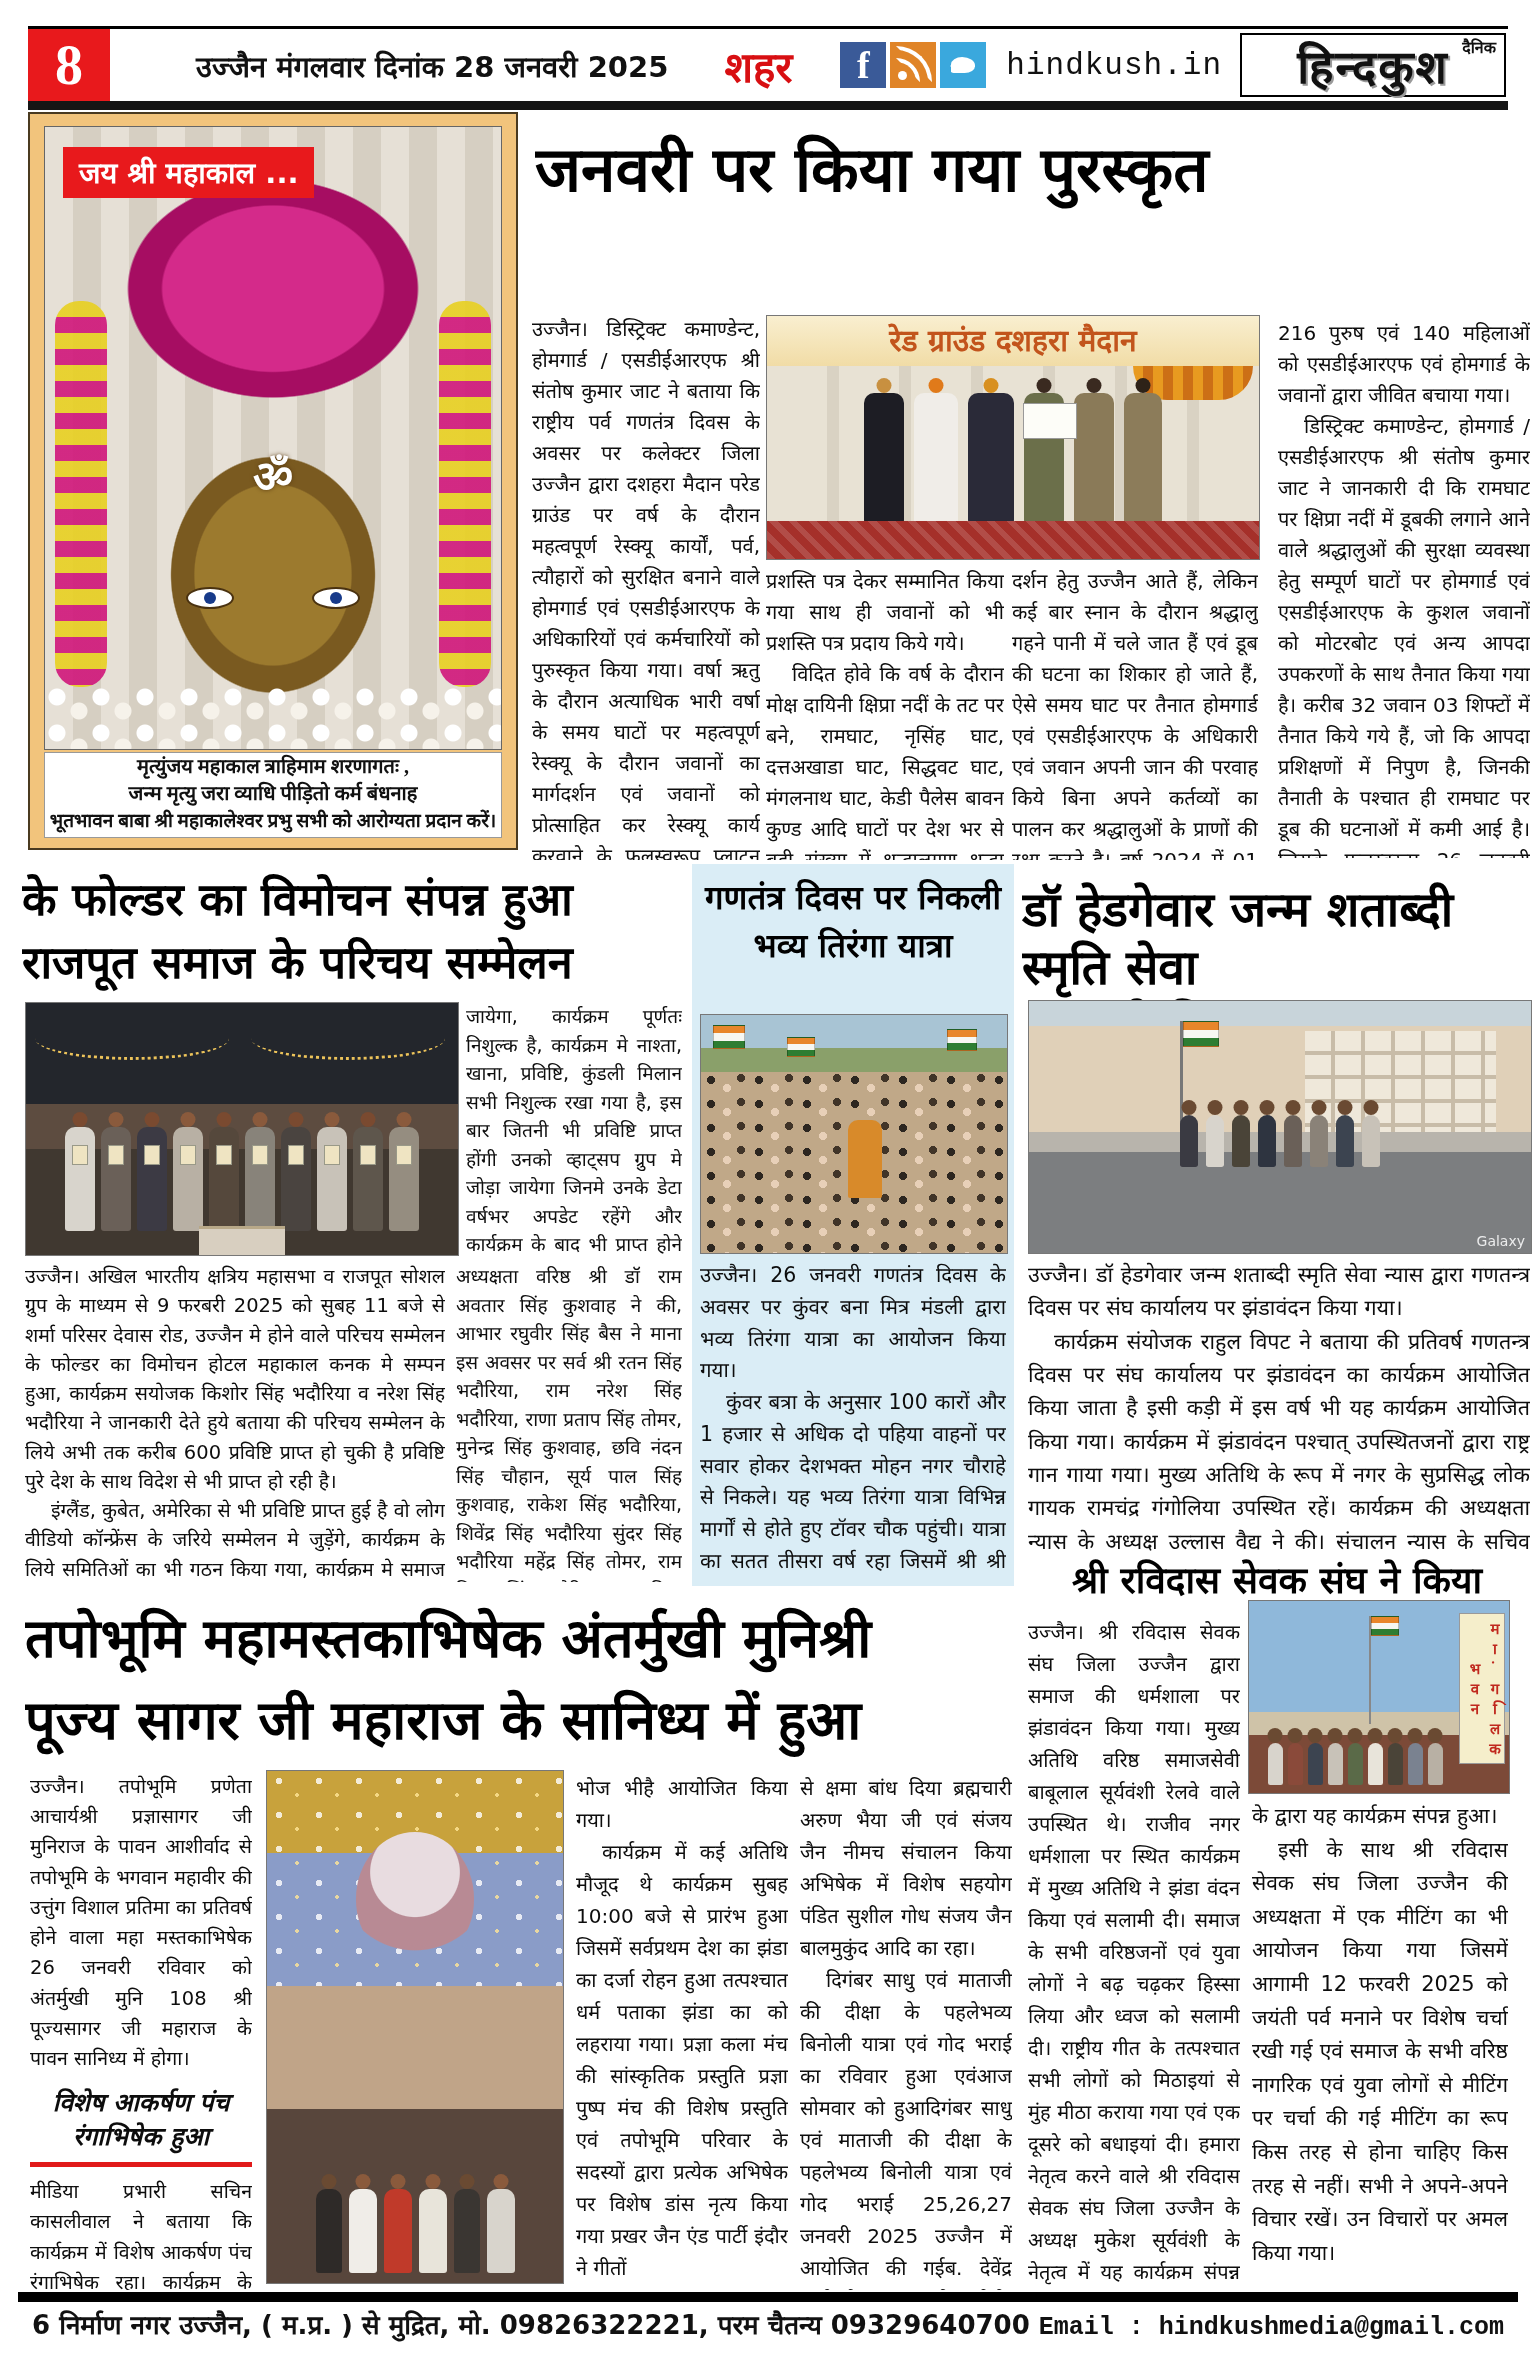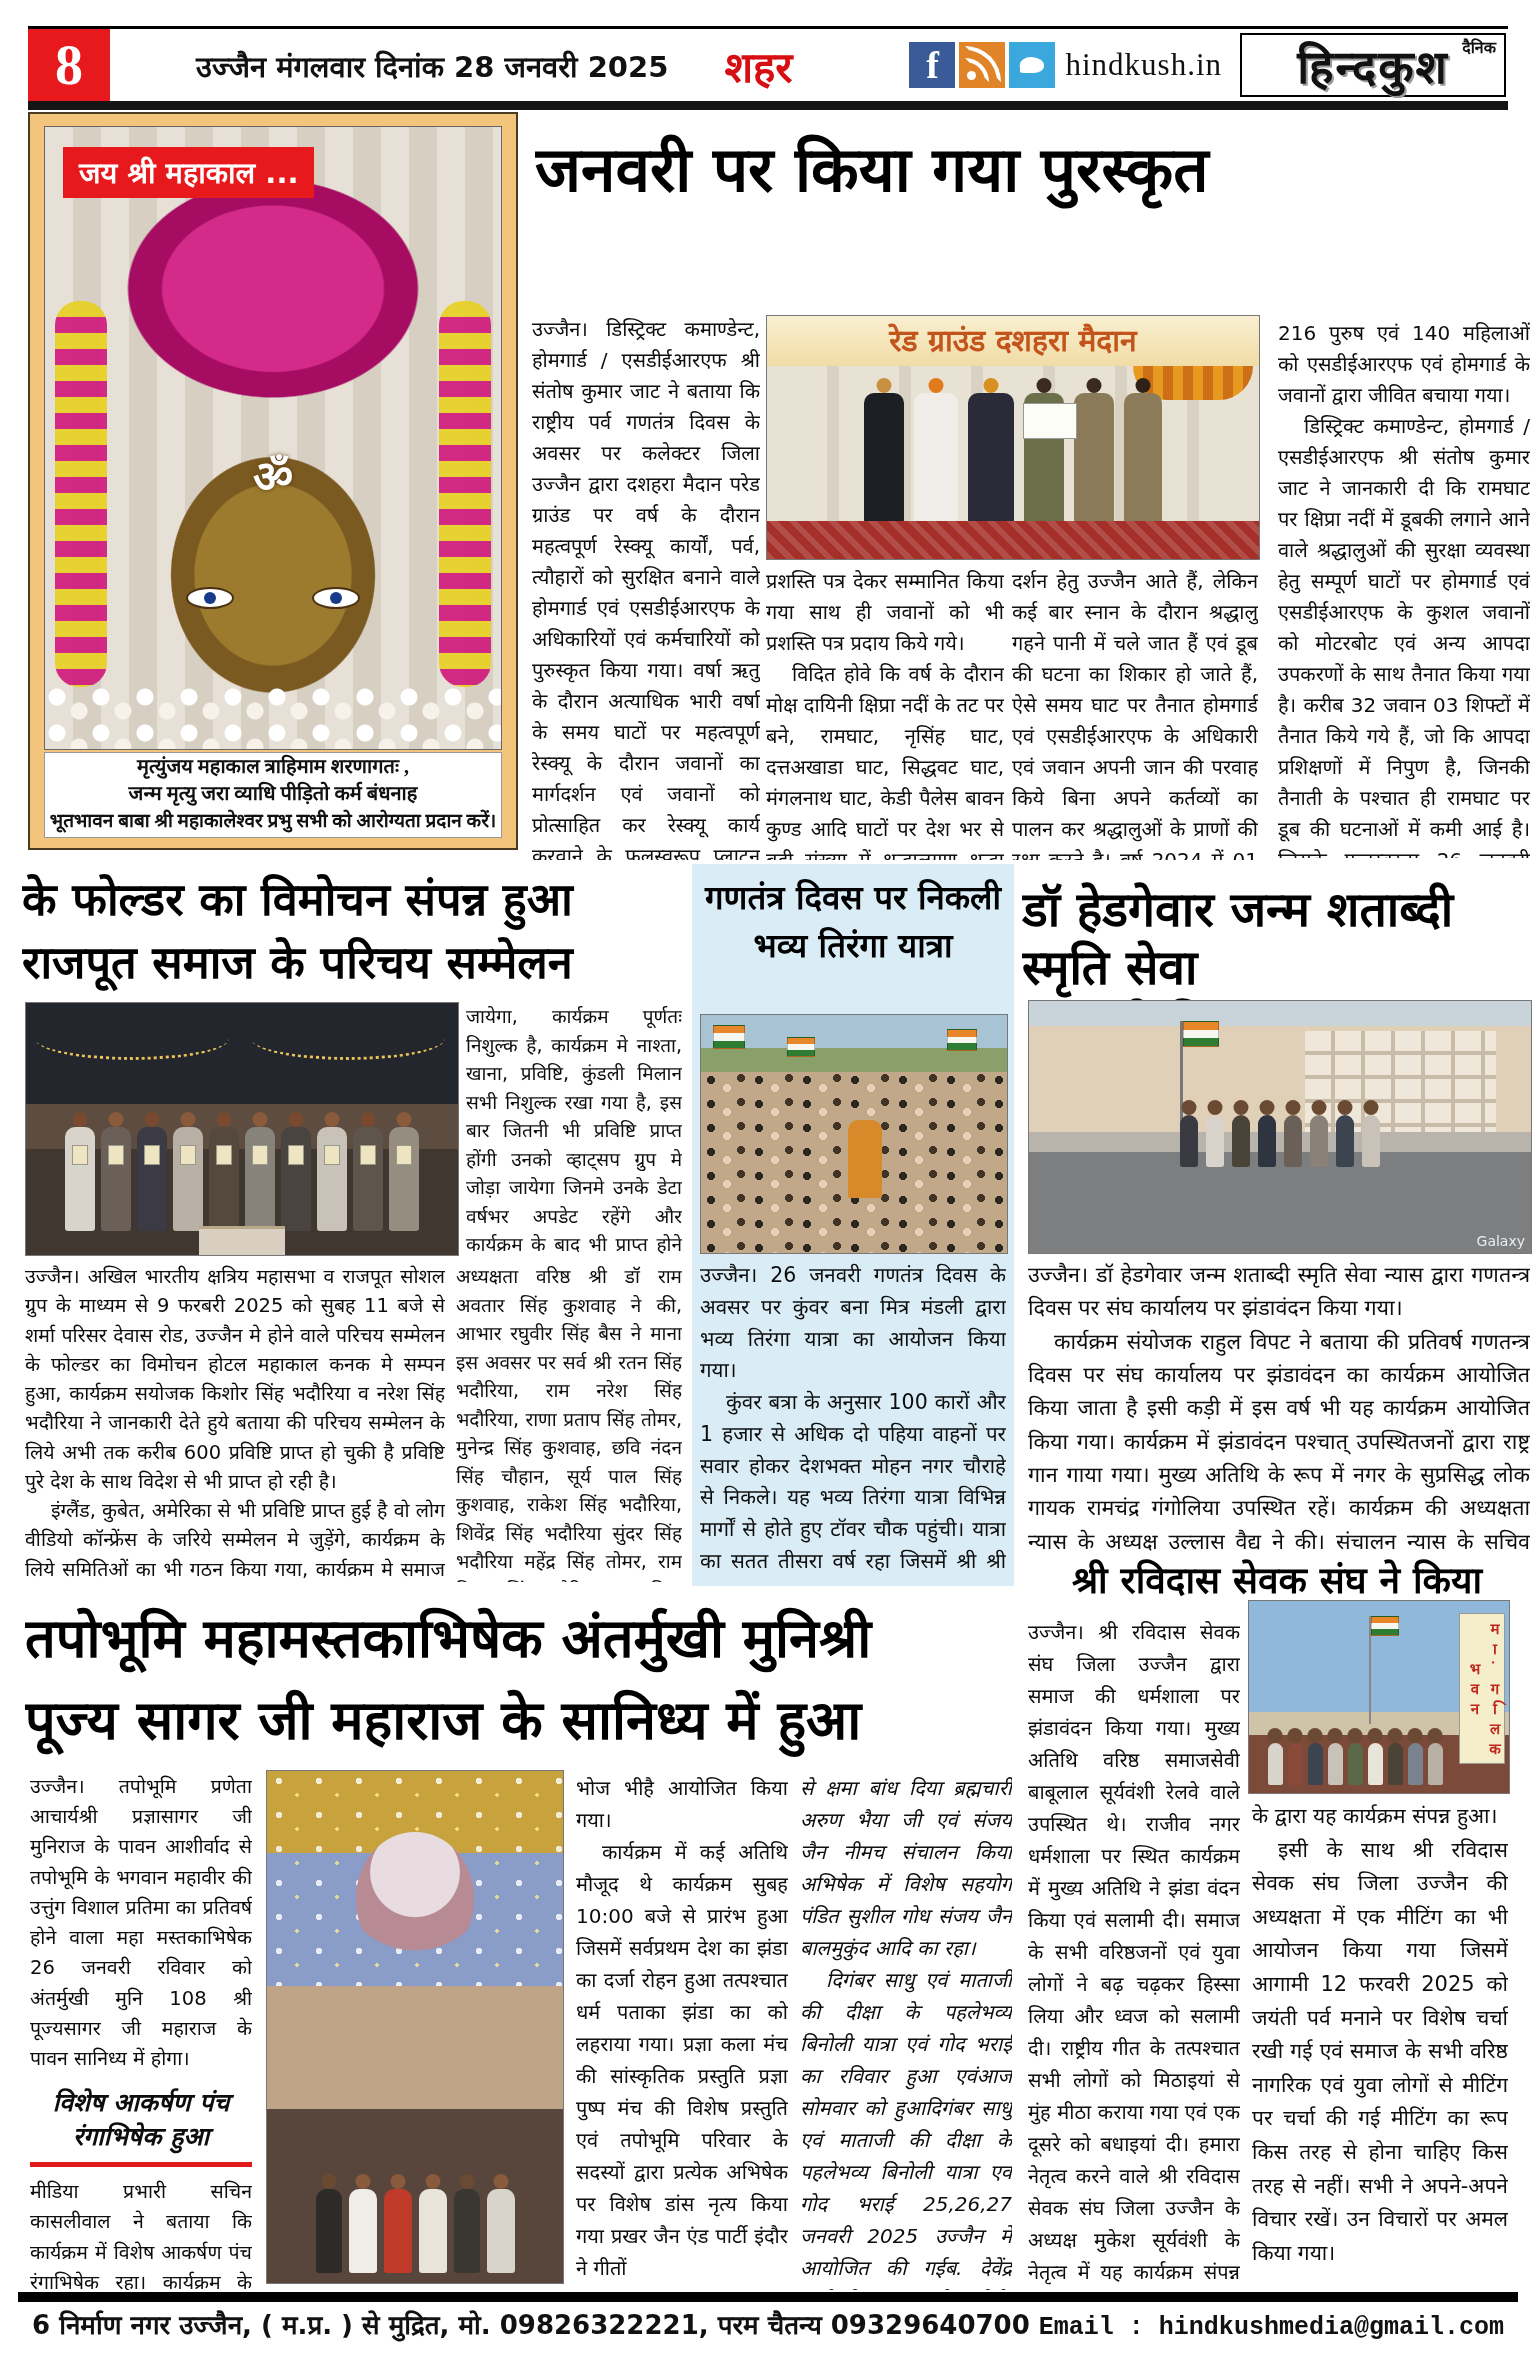--- a/index.html
+++ b/index.html
@@ -17,21 +17,21 @@
   .hicon{width:46px;height:46px;display:flex;align-items:center;justify-content:center;position:relative;}
   .fb{background:#3a5a98;color:#fff;font-family:"Liberation Serif",serif;font-size:38px;font-weight:bold;}
   .rss{background:#e08427;}
   .rss i{position:absolute;left:8px;bottom:8px;width:9px;height:9px;border-radius:50%;background:#fff;}
   .rss u{position:absolute;left:6px;bottom:6px;border:4px solid transparent;border-top:4px solid #fff;border-right:4px solid #fff;border-radius:0 100% 0 0;}
   .rss .a1{width:16px;height:16px;}
   .rss .a2{width:28px;height:28px;}
   .tw{background:#3aa8dd;}
   .tw b{width:24px;height:16px;background:#fff;border-radius:65% 75% 60% 15%;position:relative;display:block;}
   .tw b:before{content:"";position:absolute;left:-6px;top:4px;border:5px solid transparent;border-right:7px solid #fff;}
-  .site{font-family:Liberation Serif, serif;font-size:31px;margin:0 18px 0 10px;letter-spacing:1px;}
+  .site{font-family:Liberation Mono, monospace;font-size:31px;margin:0 18px 0 20px;letter-spacing:1px;}
   .masthead{width:262px;height:60px;border:2px solid #000;position:relative;display:flex;align-items:center;justify-content:center;margin-right:2px;}
   .masthead .big{font-size:46px;font-weight:900;letter-spacing:2px;text-shadow:2px 2px 0 #9a9a9a;}
   .masthead .small{position:absolute;top:1px;right:8px;font-size:16px;font-weight:bold;}
   
   .col{position:absolute;text-align:justify;overflow:hidden;line-height:1.55;color:#0d0d0d;}
   .col p{margin:0;}
   .col p+p{text-indent:26px;}
   .photo{position:absolute;border:1px solid #777;overflow:hidden;}
   .hl{position:absolute;font-weight:800;color:#000;overflow:hidden;}
   .figs{position:absolute;display:flex;align-items:flex-end;justify-content:center;gap:10px;}
@@ -373,21 +373,21 @@
           <i class="hd" style="background: rgb(138, 90, 60);"></i>
         </div>
       </div>
   </div>
 
   <div class="col" style="left:576px;top:1772px;width:212px;height:518px;font-size:20px;line-height:1.6;">
     <p>भोज भीहै आयोजित किया गया।</p>
     <p>कार्यक्रम में कई अतिथि मौजूद थे कार्यक्रम सुबह 10:00 बजे से प्रारंभ हुआ जिसमें सर्वप्रथम देश का झंडा का दर्जा रोहन हुआ तत्पश्चात धर्म पताका झंडा का को लहराया गया। प्रज्ञा कला मंच की सांस्कृतिक प्रस्तुति प्रज्ञा पुष्प मंच की विशेष प्रस्तुति एवं तपोभूमि परिवार के सदस्यों द्वारा प्रत्येक अभिषेक पर विशेष डांस नृत्य किया गया प्रखर जैन एंड पार्टी इंदौर ने गीतों</p>
   </div>
 
-  <div class="col" style="left:800px;top:1772px;width:212px;height:518px;font-size:20px;line-height:1.6;font-style:italic;">
+  <div class="col" style="left:800px;top:1772px;width:212px;height:518px;font-size:20px;line-height:1.6;">
     <p>से क्षमा बांध दिया ब्रह्मचारी अरुण भैया जी एवं संजय जैन नीमच संचालन किया अभिषेक में विशेष सहयोग पंडित सुशील गोध संजय जैन बालमुकुंद आदि का रहा।</p>
     <p>दिगंबर साधु एवं माताजी की दीक्षा के पहलेभव्य बिनोली यात्रा एवं गोद भराई का रविवार हुआ एवंआज सोमवार को हुआदिगंबर साधु एवं माताजी की दीक्षा के पहलेभव्य बिनोली यात्रा एवं गोद भराई 25,26,27 जनवरी 2025 उज्जैन में आयोजित की गईब. देवेंद्र भाई जी. सूरचय. मीना दीदी, उज्जैन,ब. प्रेमलता दीदी, इंदौर की दीक्षार्थी की दीक्षा होना है।</p>
   </div>
 
   <div id="footer">
     <div>
       <span>6 निर्माण नगर उज्जैन, ( म.प्र. ) से मुद्रित, मो. 09826322221, परम चैतन्य 09329640700</span>
       <span class="mono">Email : hindkushmedia@gmail.com</span>
     </div>
   </div>

